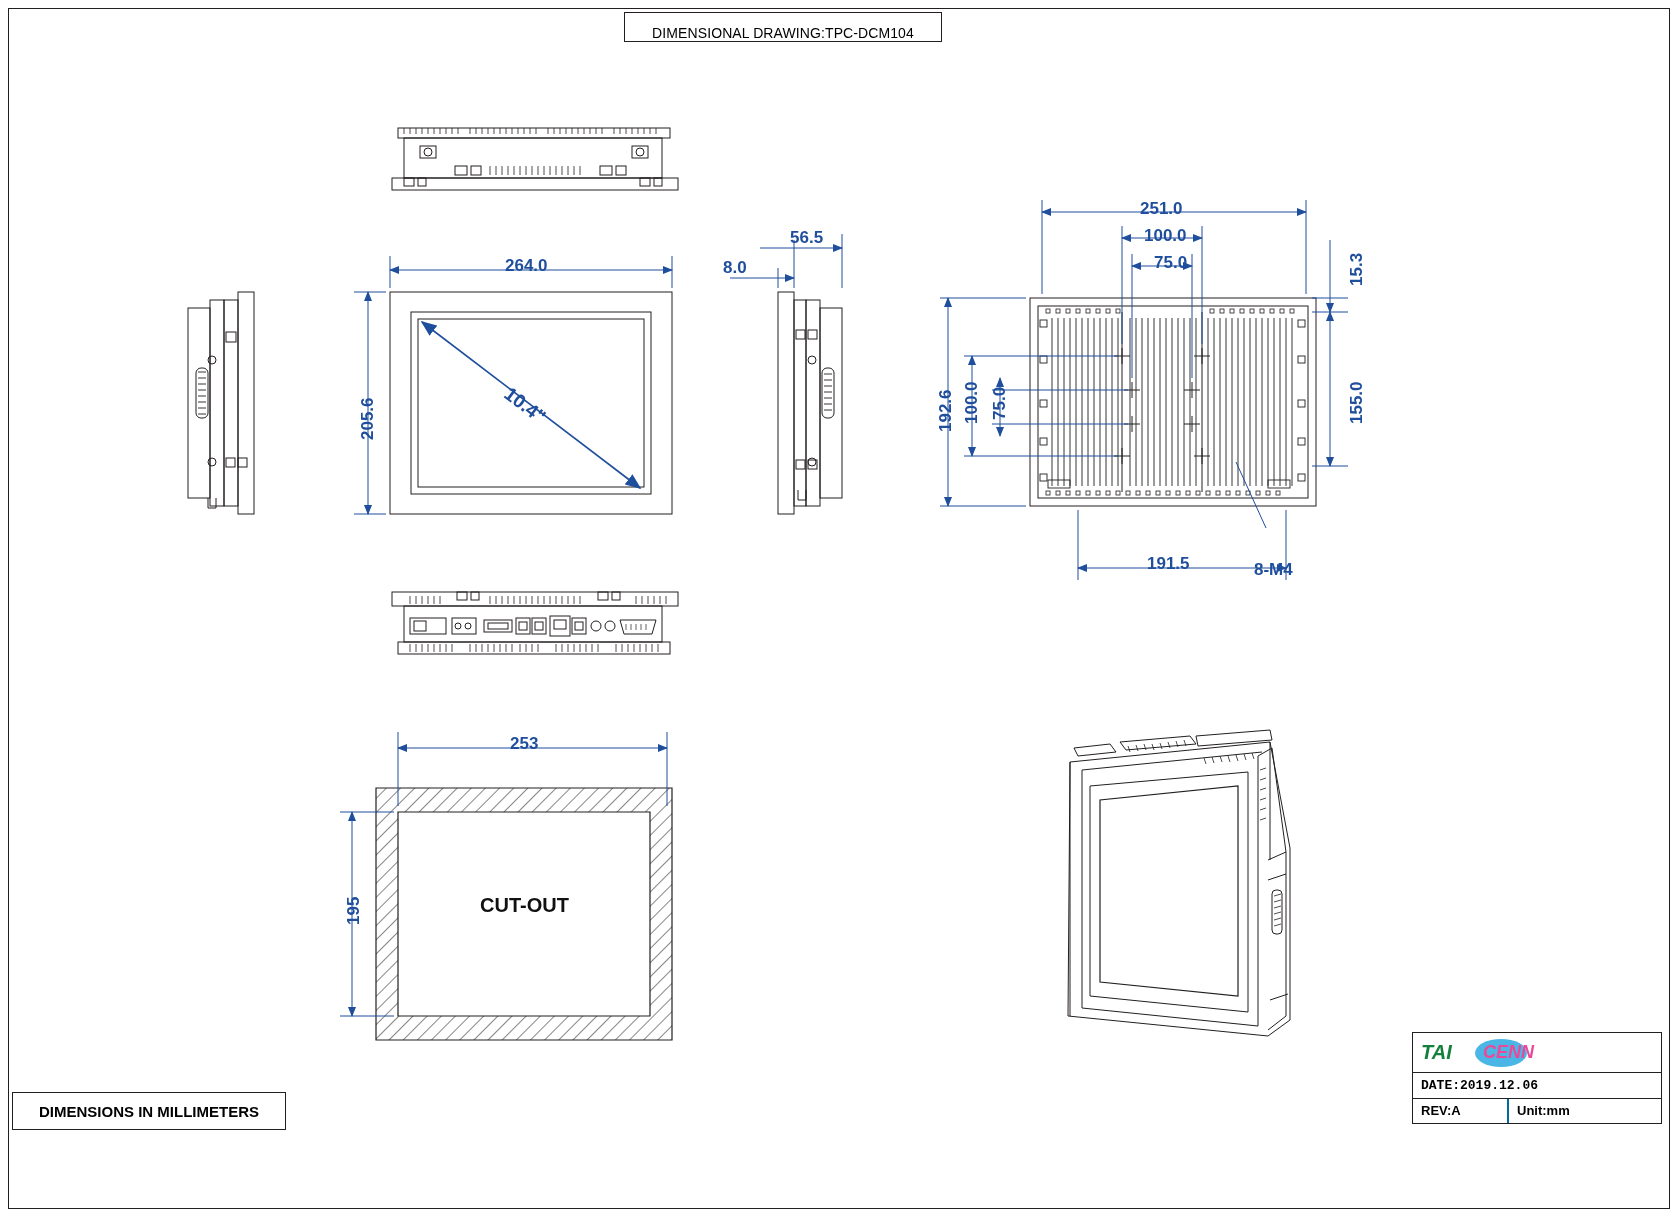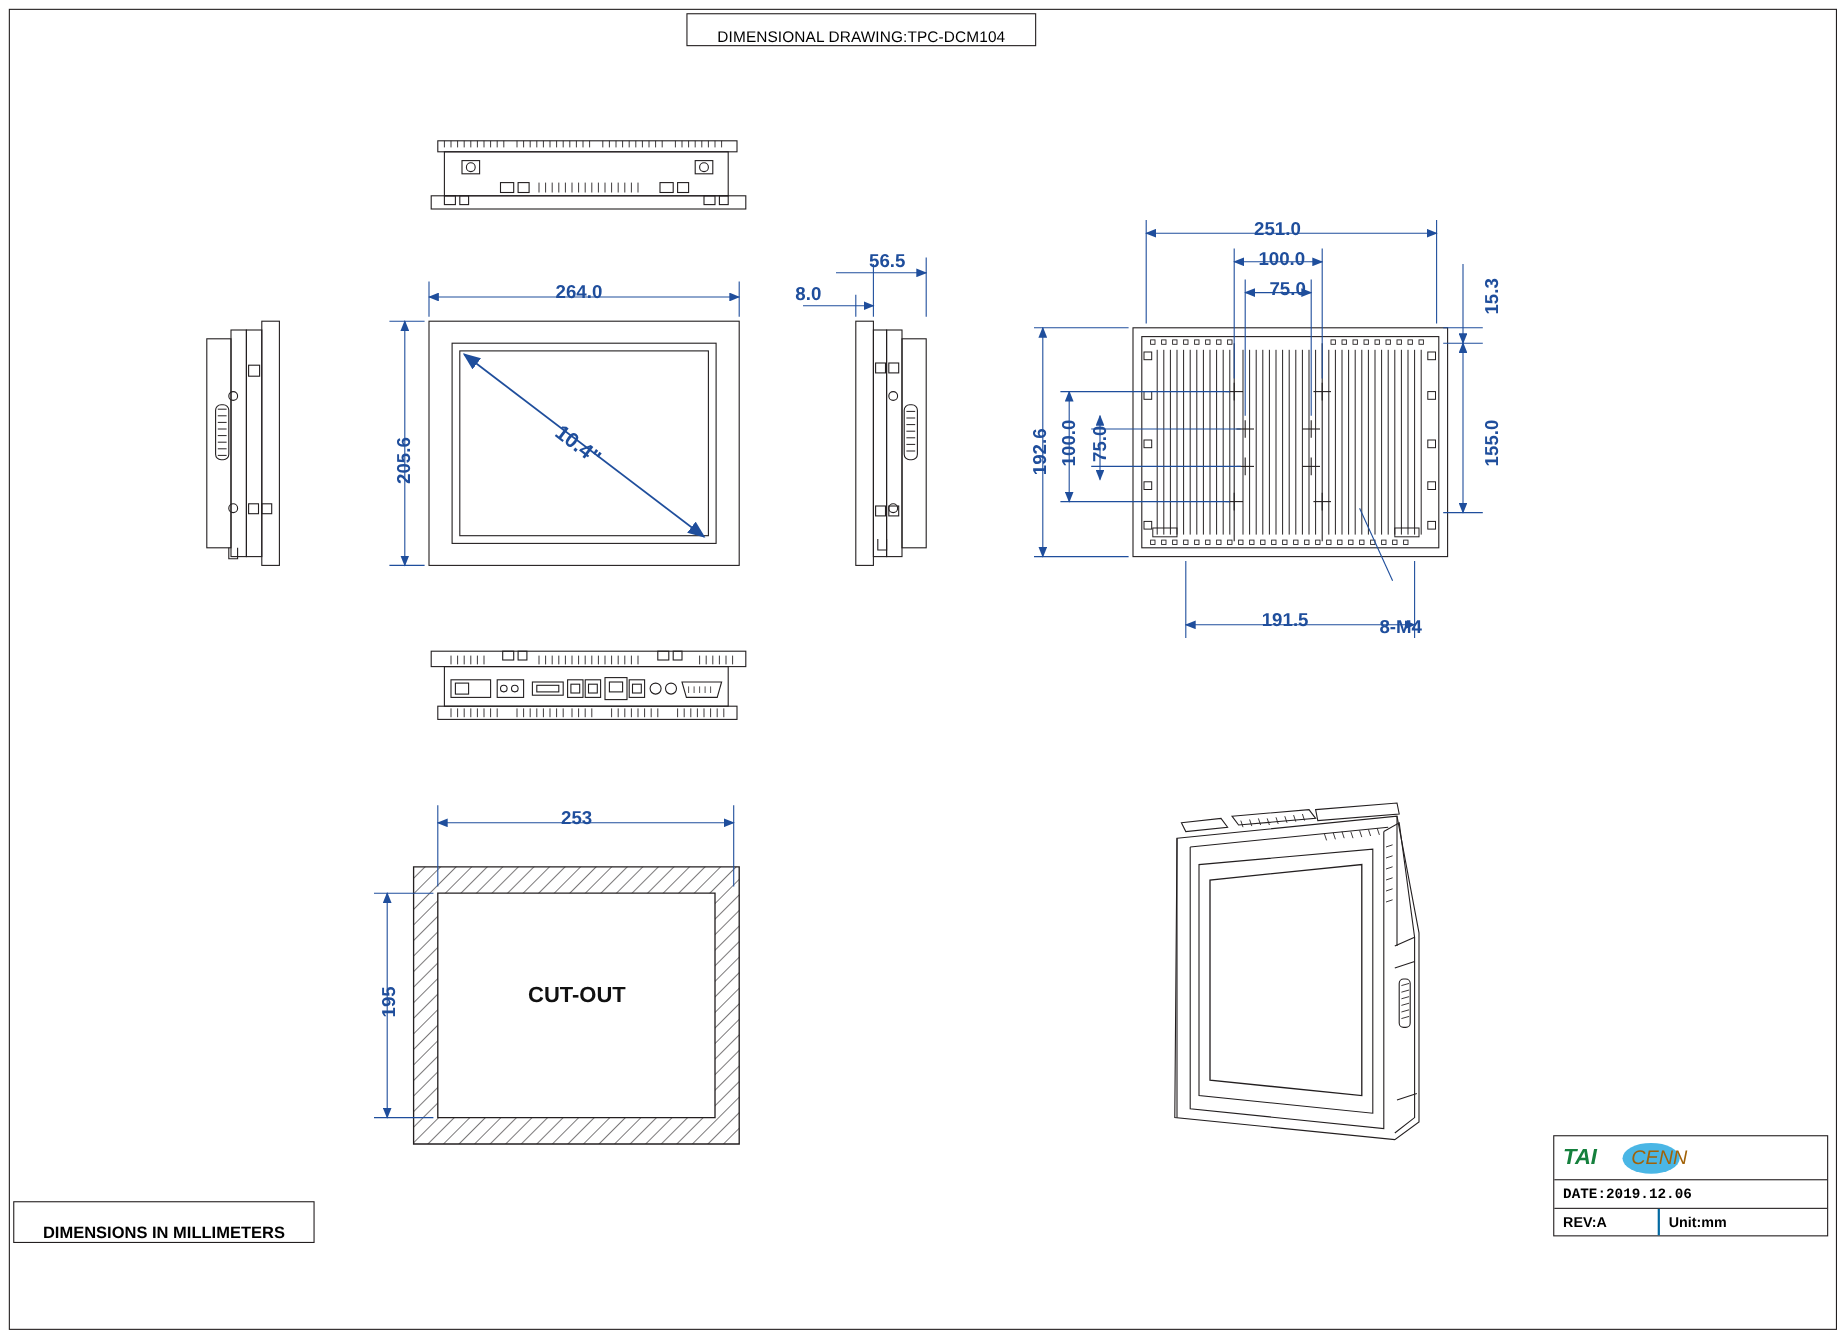--- a/index.html
+++ b/index.html
@@ -19,21 +19,21 @@
   .title-box{
     position:absolute;left:624px;top:12px;width:316px;height:28px;
     border:1px solid #231f20;background:#fff;
     display:flex;align-items:flex-end;justify-content:center;
     font-size:14px;font-weight:normal;letter-spacing:.1px;
   }
   
   .note-box{
     position:absolute;left:12px;top:1092px;width:272px;height:36px;
     border:1px solid #231f20;background:#fff;
-    display:flex;align-items:flex-end;justify-content:center;
+    display:flex;align-items:center;justify-content:center;
     font-size:15px;font-weight:bold;
   }
   
   .tb{
     position:absolute;left:1412px;top:1032px;width:250px;height:92px;
     border:1px solid #231f20;background:#fff;box-sizing:border-box;
     display:flex;flex-direction:column;
   }
   .tb-logo{
     height:40px;border-bottom:1px solid #231f20;
@@ -52,21 +52,21 @@
   }
   .tb-rev .unit{
     flex:1;height:100%;display:flex;align-items:center;padding-left:8px;box-sizing:border-box;
     font-size:13px;font-weight:bold;
   }
   .logo-oval{
     position:absolute;left:62px;top:6px;width:52px;height:28px;
     border-radius:50%;background:#2aa9e0;opacity:.85;
   }
   .logo-over{position:absolute;left:8px;top:8px;font-size:20px;font-weight:bold;font-style:italic;color:#15803d;z-index:3;}
-  .logo-white{position:absolute;left:70px;top:9px;font-size:18px;font-weight:normal;font-style:italic;color:#a16207;z-index:4;}
+  .logo-white{position:absolute;left:70px;top:9px;font-size:18px;font-weight:bold;font-style:italic;color:#ec4899;z-index:4;}
 
   svg{position:absolute;left:0;top:0;width:1678px;height:1217px;pointer-events:none;}
   .dimtxt{
     position:absolute;color:#1f4e9c;font-size:17px;font-weight:bold;
     font-family:"Liberation Sans", sans-serif;white-space:nowrap;
   }
   .dimtxt.vert{transform:rotate(-90deg);transform-origin:left top;}
   .cutout-label{
     position:absolute;font-size:20px;font-weight:bold;color:#111;
   }

